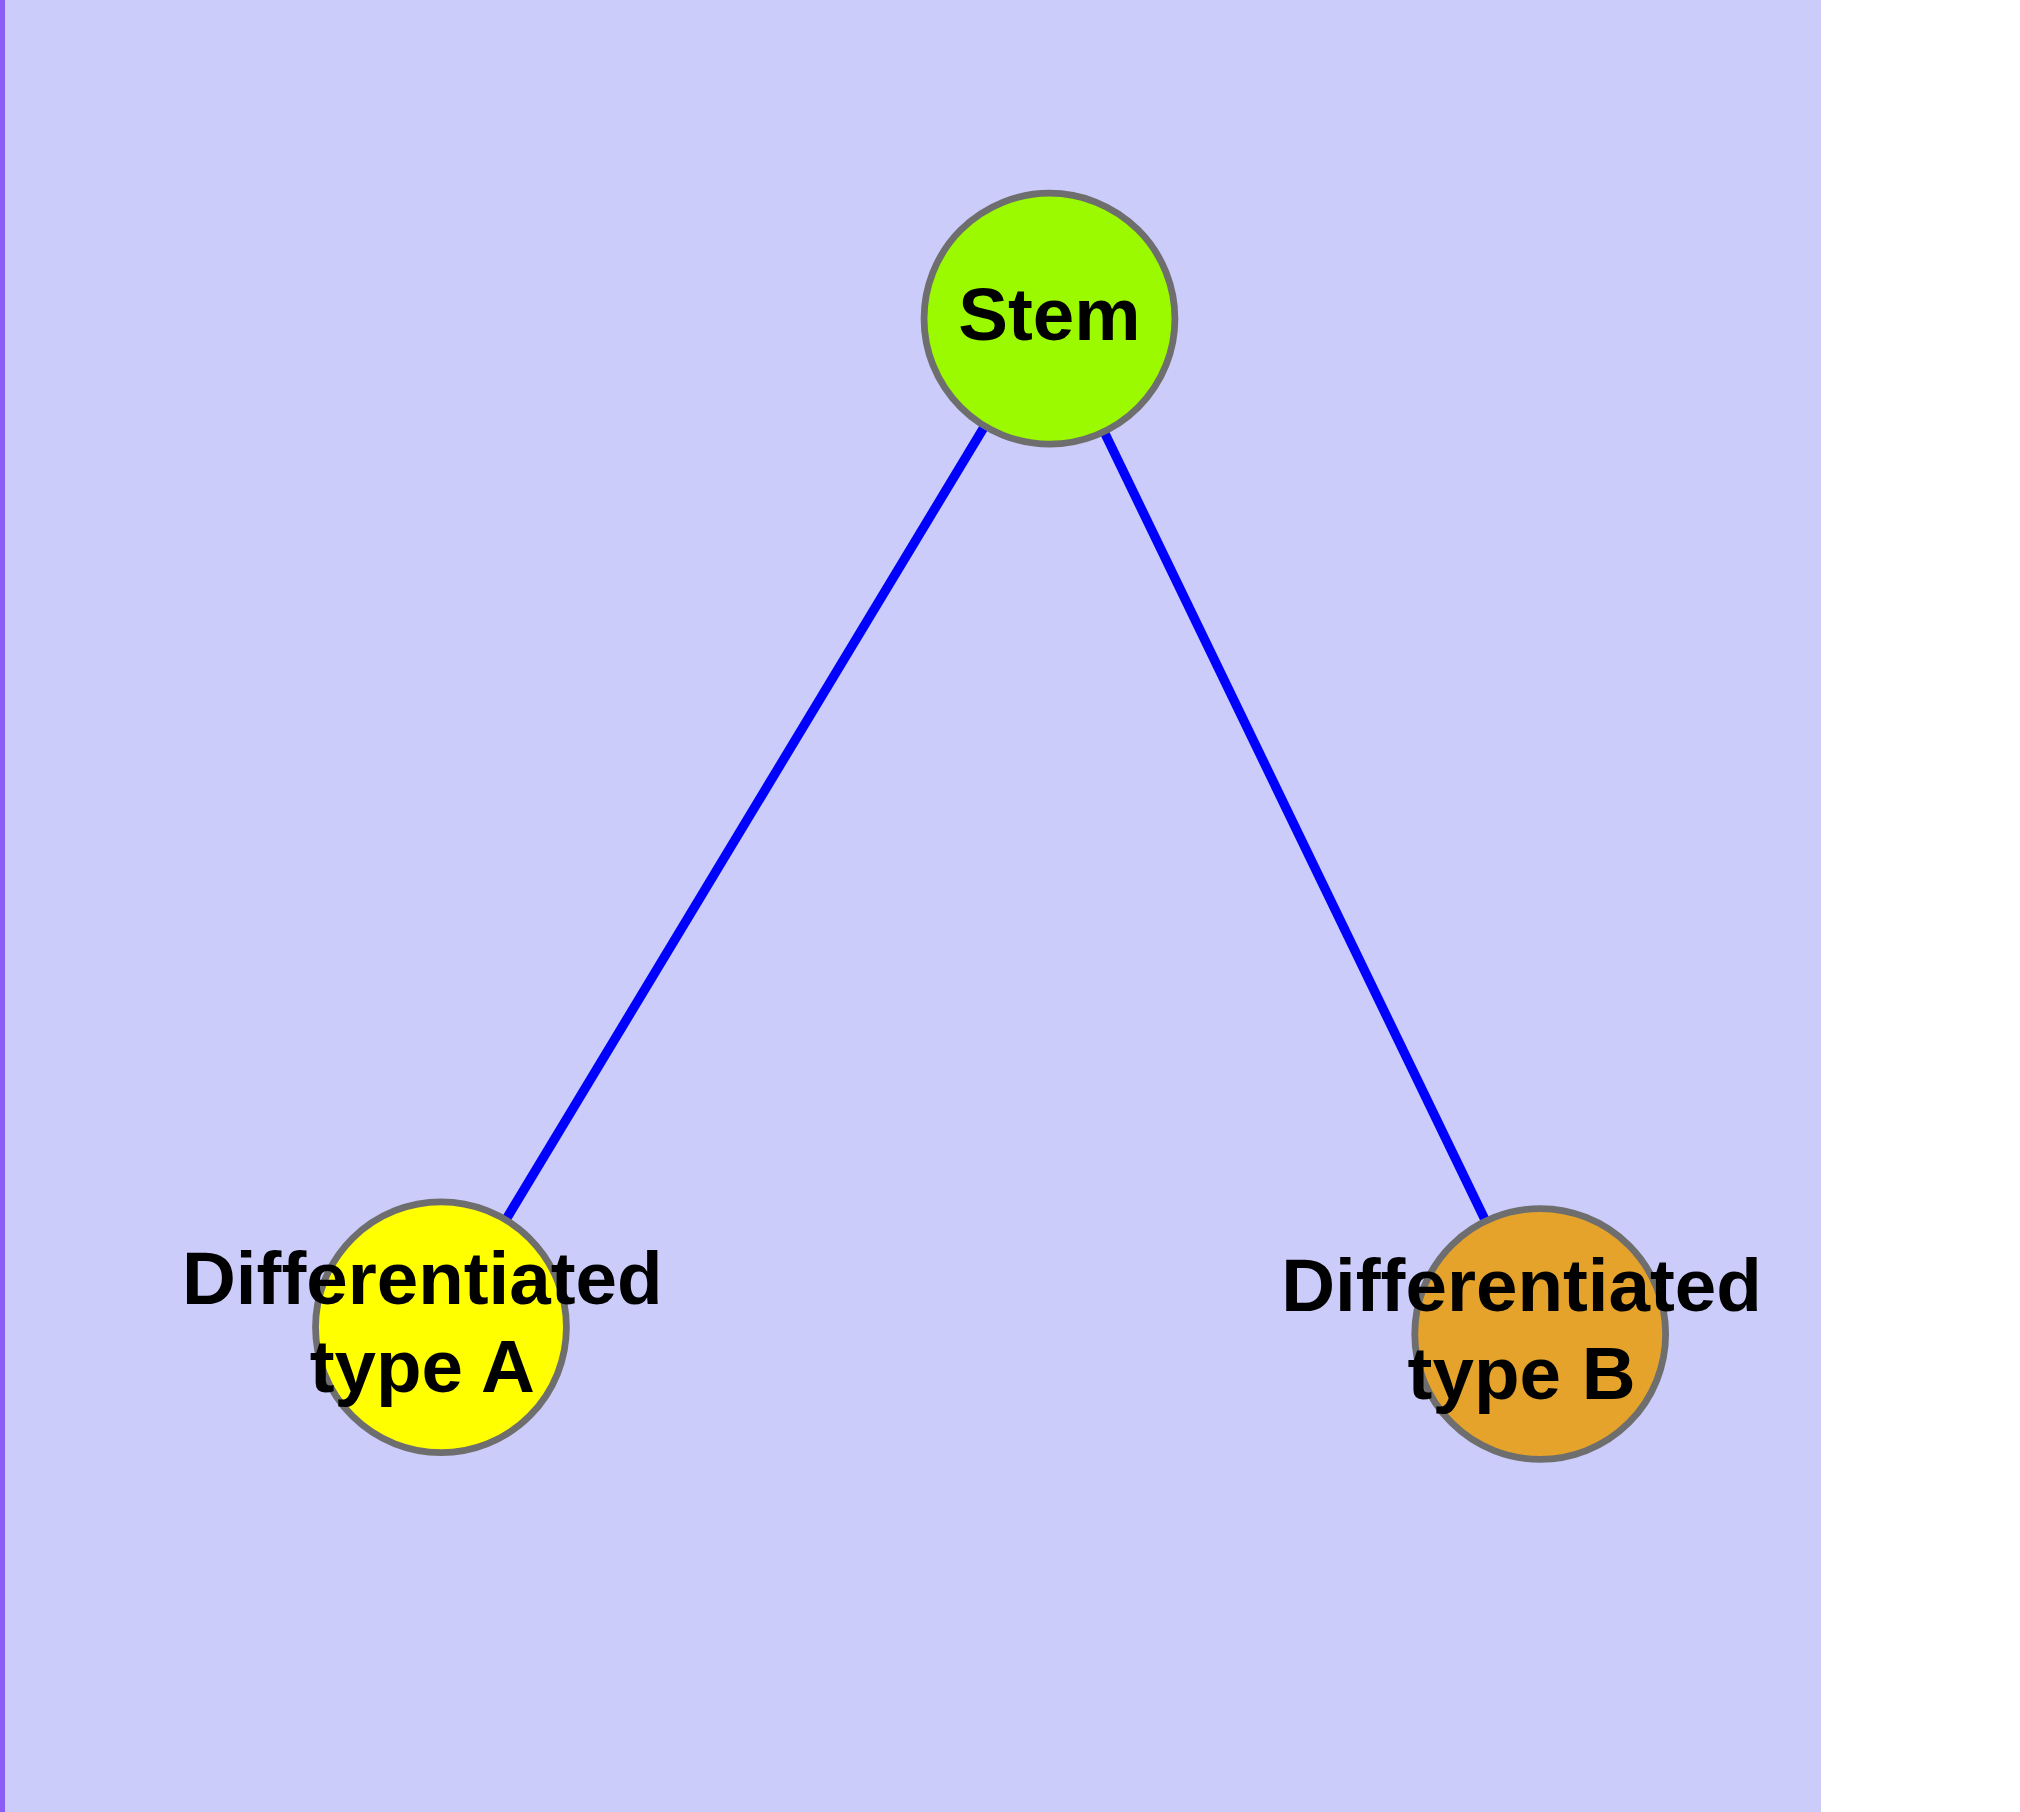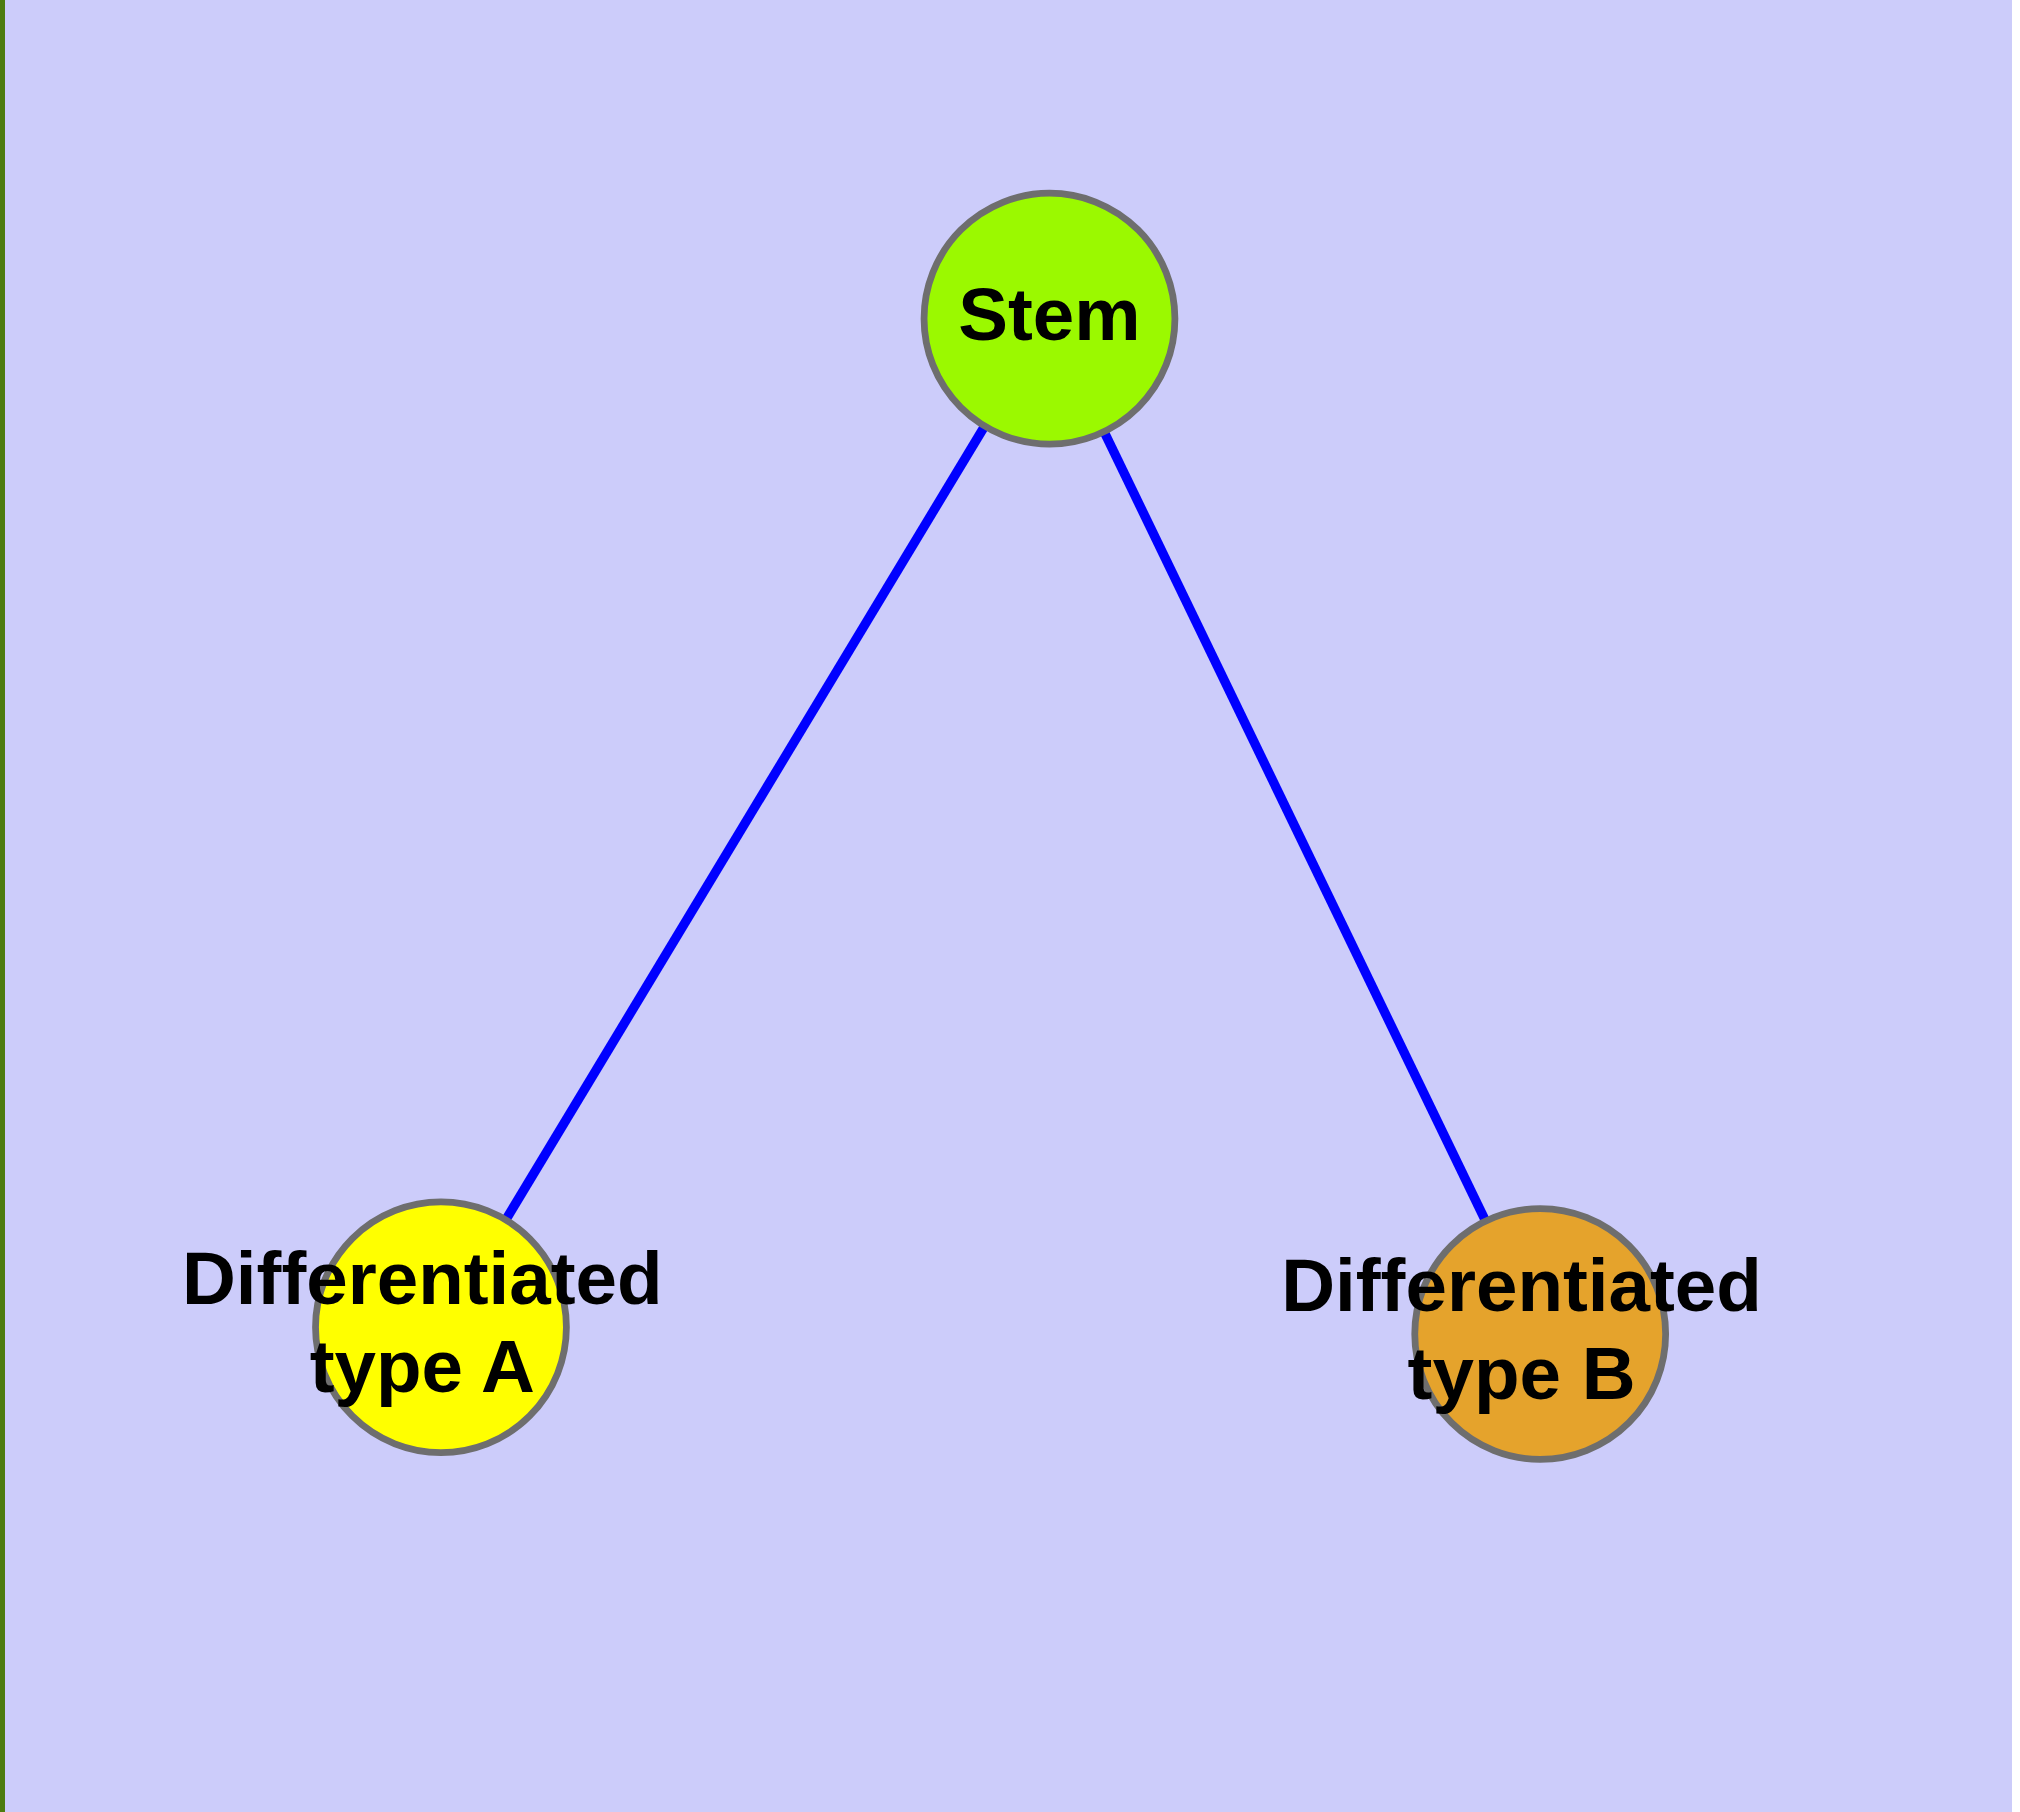--- a/index.html
+++ b/index.html
@@ -2,24 +2,24 @@
 <html style="font-size:13.6px"><head>
 <meta charset="utf-8">
 <style>
   html, body {
     margin: 0;
     padding: 0;
     background: #ffffff;
   }
   #canvas {
     position: relative;
-    width: 2012px;
+    width: 1821px;
     height: 1812px;
     overflow: hidden;
-    background: #4d7c0f;
+    background: #8b5cf6;
     font-family: "Liberation Sans", sans-serif;
   }
   #plot-area {
     position: absolute;
     left: 5.1px;
     top: 0px;
     width: 2015px;
     height: 1812px;
     background: #ccccfa;
   }

